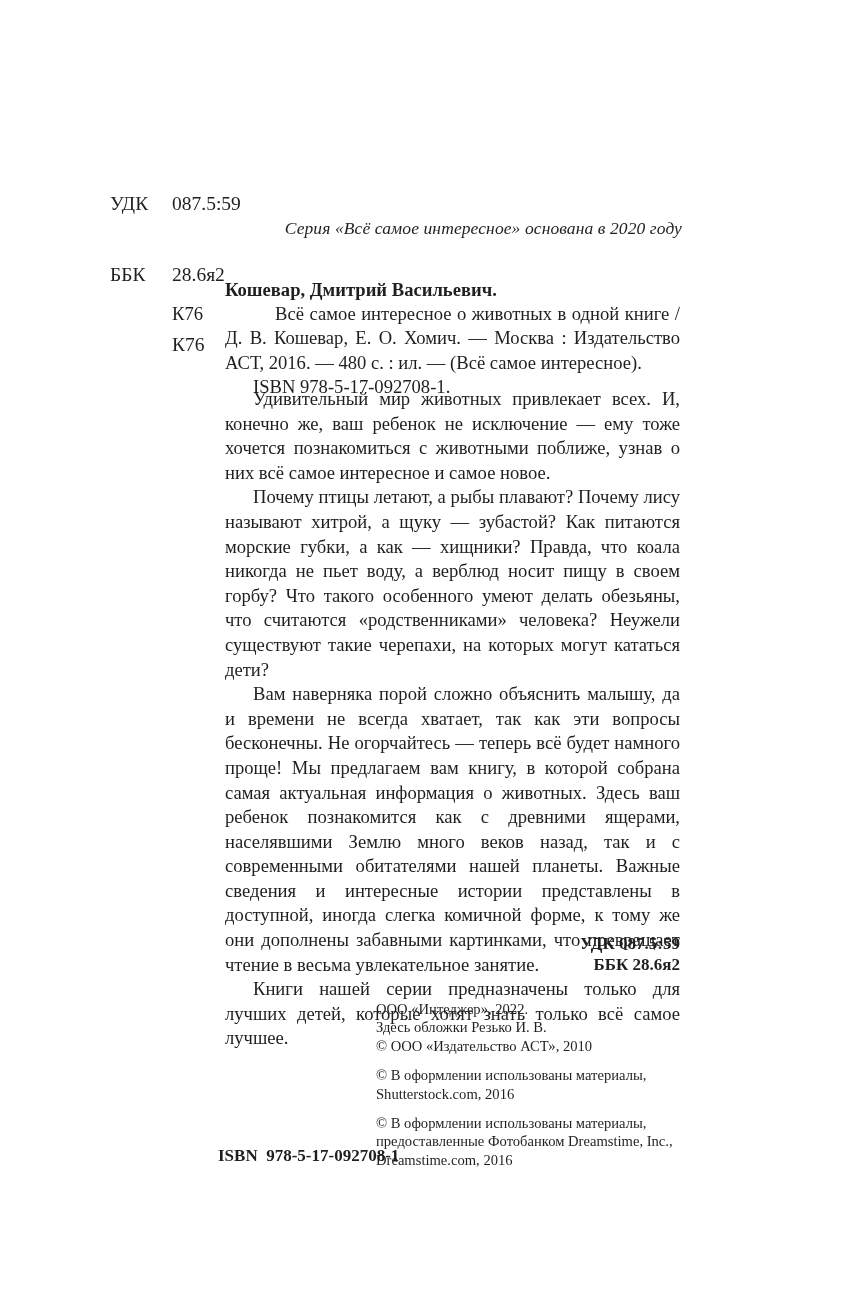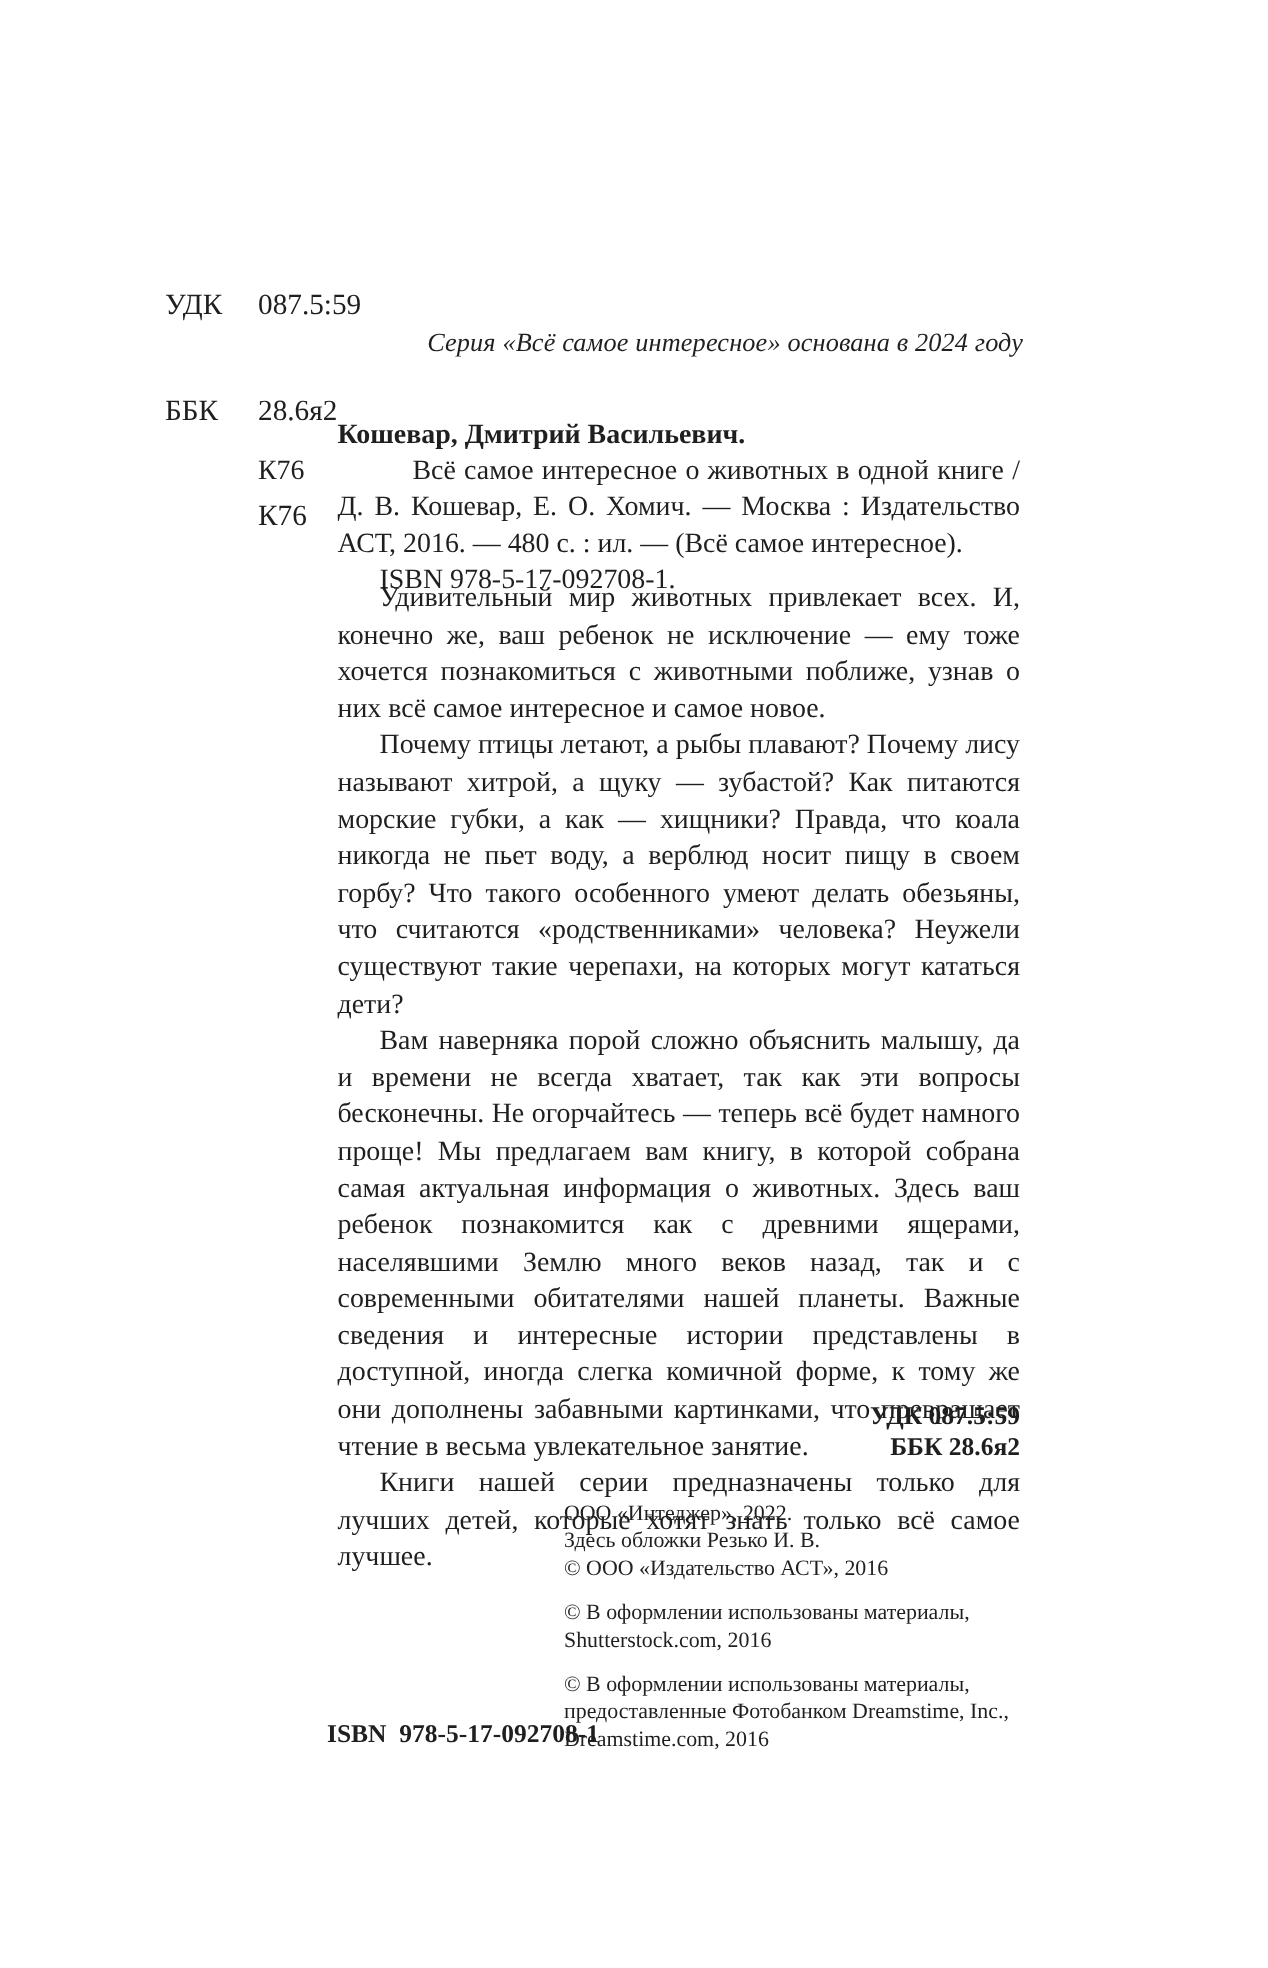--- a/index.html
+++ b/index.html
@@ -142,21 +142,21 @@
 <body>
 
 <div class="page">
 
   <div class="codes">
     <span class="row"><span class="lbl">УДК</span><span>087.5:59</span></span>
     <span class="row"><span class="lbl">ББК</span><span>28.6я2</span></span>
     <span class="row row-k76"><span>К76</span></span>
   </div>
 
-  <div class="series-line">Серия  «Всё самое интересное» основана в 2024 году</div>
+  <div class="series-line">Серия  «Всё самое интересное» основана в 2020 году</div>
 
   <div class="shelf-mark">К76</div>
 
   <div class="biblio">
     <span class="author">Кошевар, Дмитрий Васильевич.</span>
     <span class="desc">Всё самое интересное о животных в одной книге / Д. В. Кошевар, Е. О. Хомич. — Москва : Издательство АСТ, 2016. — 480 с. : ил. — (Всё самое интересное).</span>
     <span class="isbn-line">ISBN 978-5-17-092708-1.</span>
   </div>
 
   <div class="annotation">
@@ -168,21 +168,21 @@
 
   <div class="codes-repeat">
     <span>УДК 087.5:59</span>
     <span>ББК 28.6я2</span>
   </div>
 
   <div class="copyright">
     <div class="cgroup">
       <span class="cline">ООО «Интеджер», 2022.</span>
       <span class="cline">Здесь обложки Резько И. В.</span>
-      <span class="cline">© ООО «Издательство АСТ»,  2016</span>
+      <span class="cline">© ООО «Издательство АСТ»,  2010</span>
     </div>
     <div class="cgroup">
       <span class="cline">© В оформлении использованы материалы,</span>
       <span class="cline">Shutterstock.com, 2016</span>
     </div>
     <div class="cgroup">
       <span class="cline">© В оформлении использованы материалы,</span>
       <span class="cline">предоставленные Фотобанком Dreamstime, Inc.,</span>
       <span class="cline">Dreamstime.com, 2016</span>
     </div>

